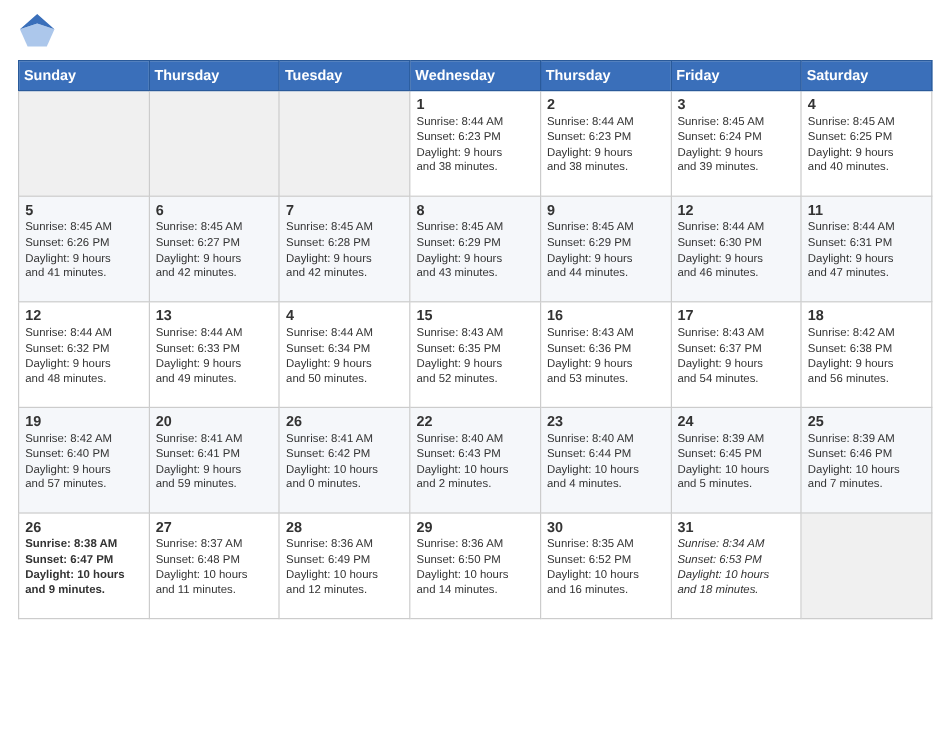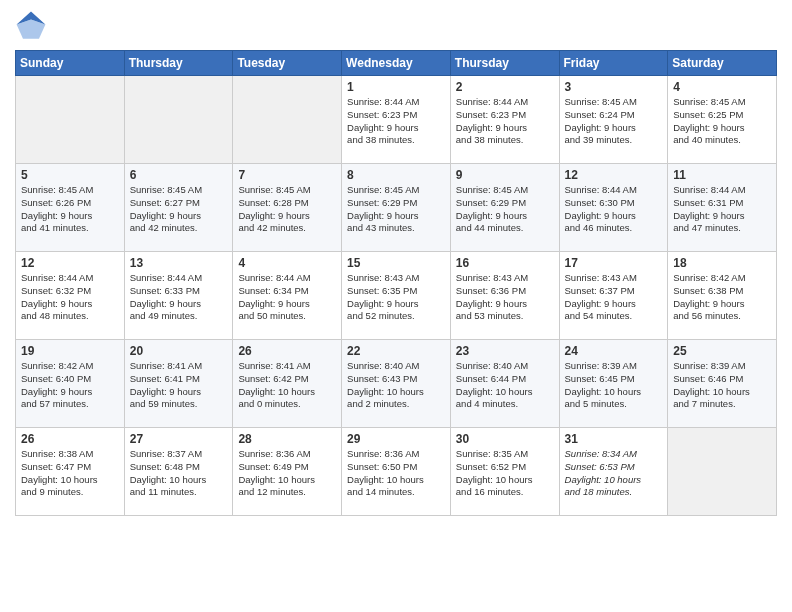--- a/index.html
+++ b/index.html
@@ -306,21 +306,21 @@
             <span class="day-number">25</span>
             <div class="day-info" style="white-space: pre-line;">Sunrise: 8:39 AM
 Sunset: 6:46 PM
 Daylight: 10 hours
 and 7 minutes.</div>
           </td>
         </tr>
         <tr>
           <td>
             <span class="day-number">26</span>
-            <div class="day-info" style="white-space: pre-line;">Sunrise: 8:38 AM
+            <div class="day-info" style="white-space: pre-line; font-weight: bold;">Sunrise: 8:38 AM
 Sunset: 6:47 PM
 Daylight: 10 hours
 and 9 minutes.</div>
           </td>
           <td>
             <span class="day-number">27</span>
             <div class="day-info" style="white-space: pre-line;">Sunrise: 8:37 AM
 Sunset: 6:48 PM
 Daylight: 10 hours
 and 11 minutes.</div>

